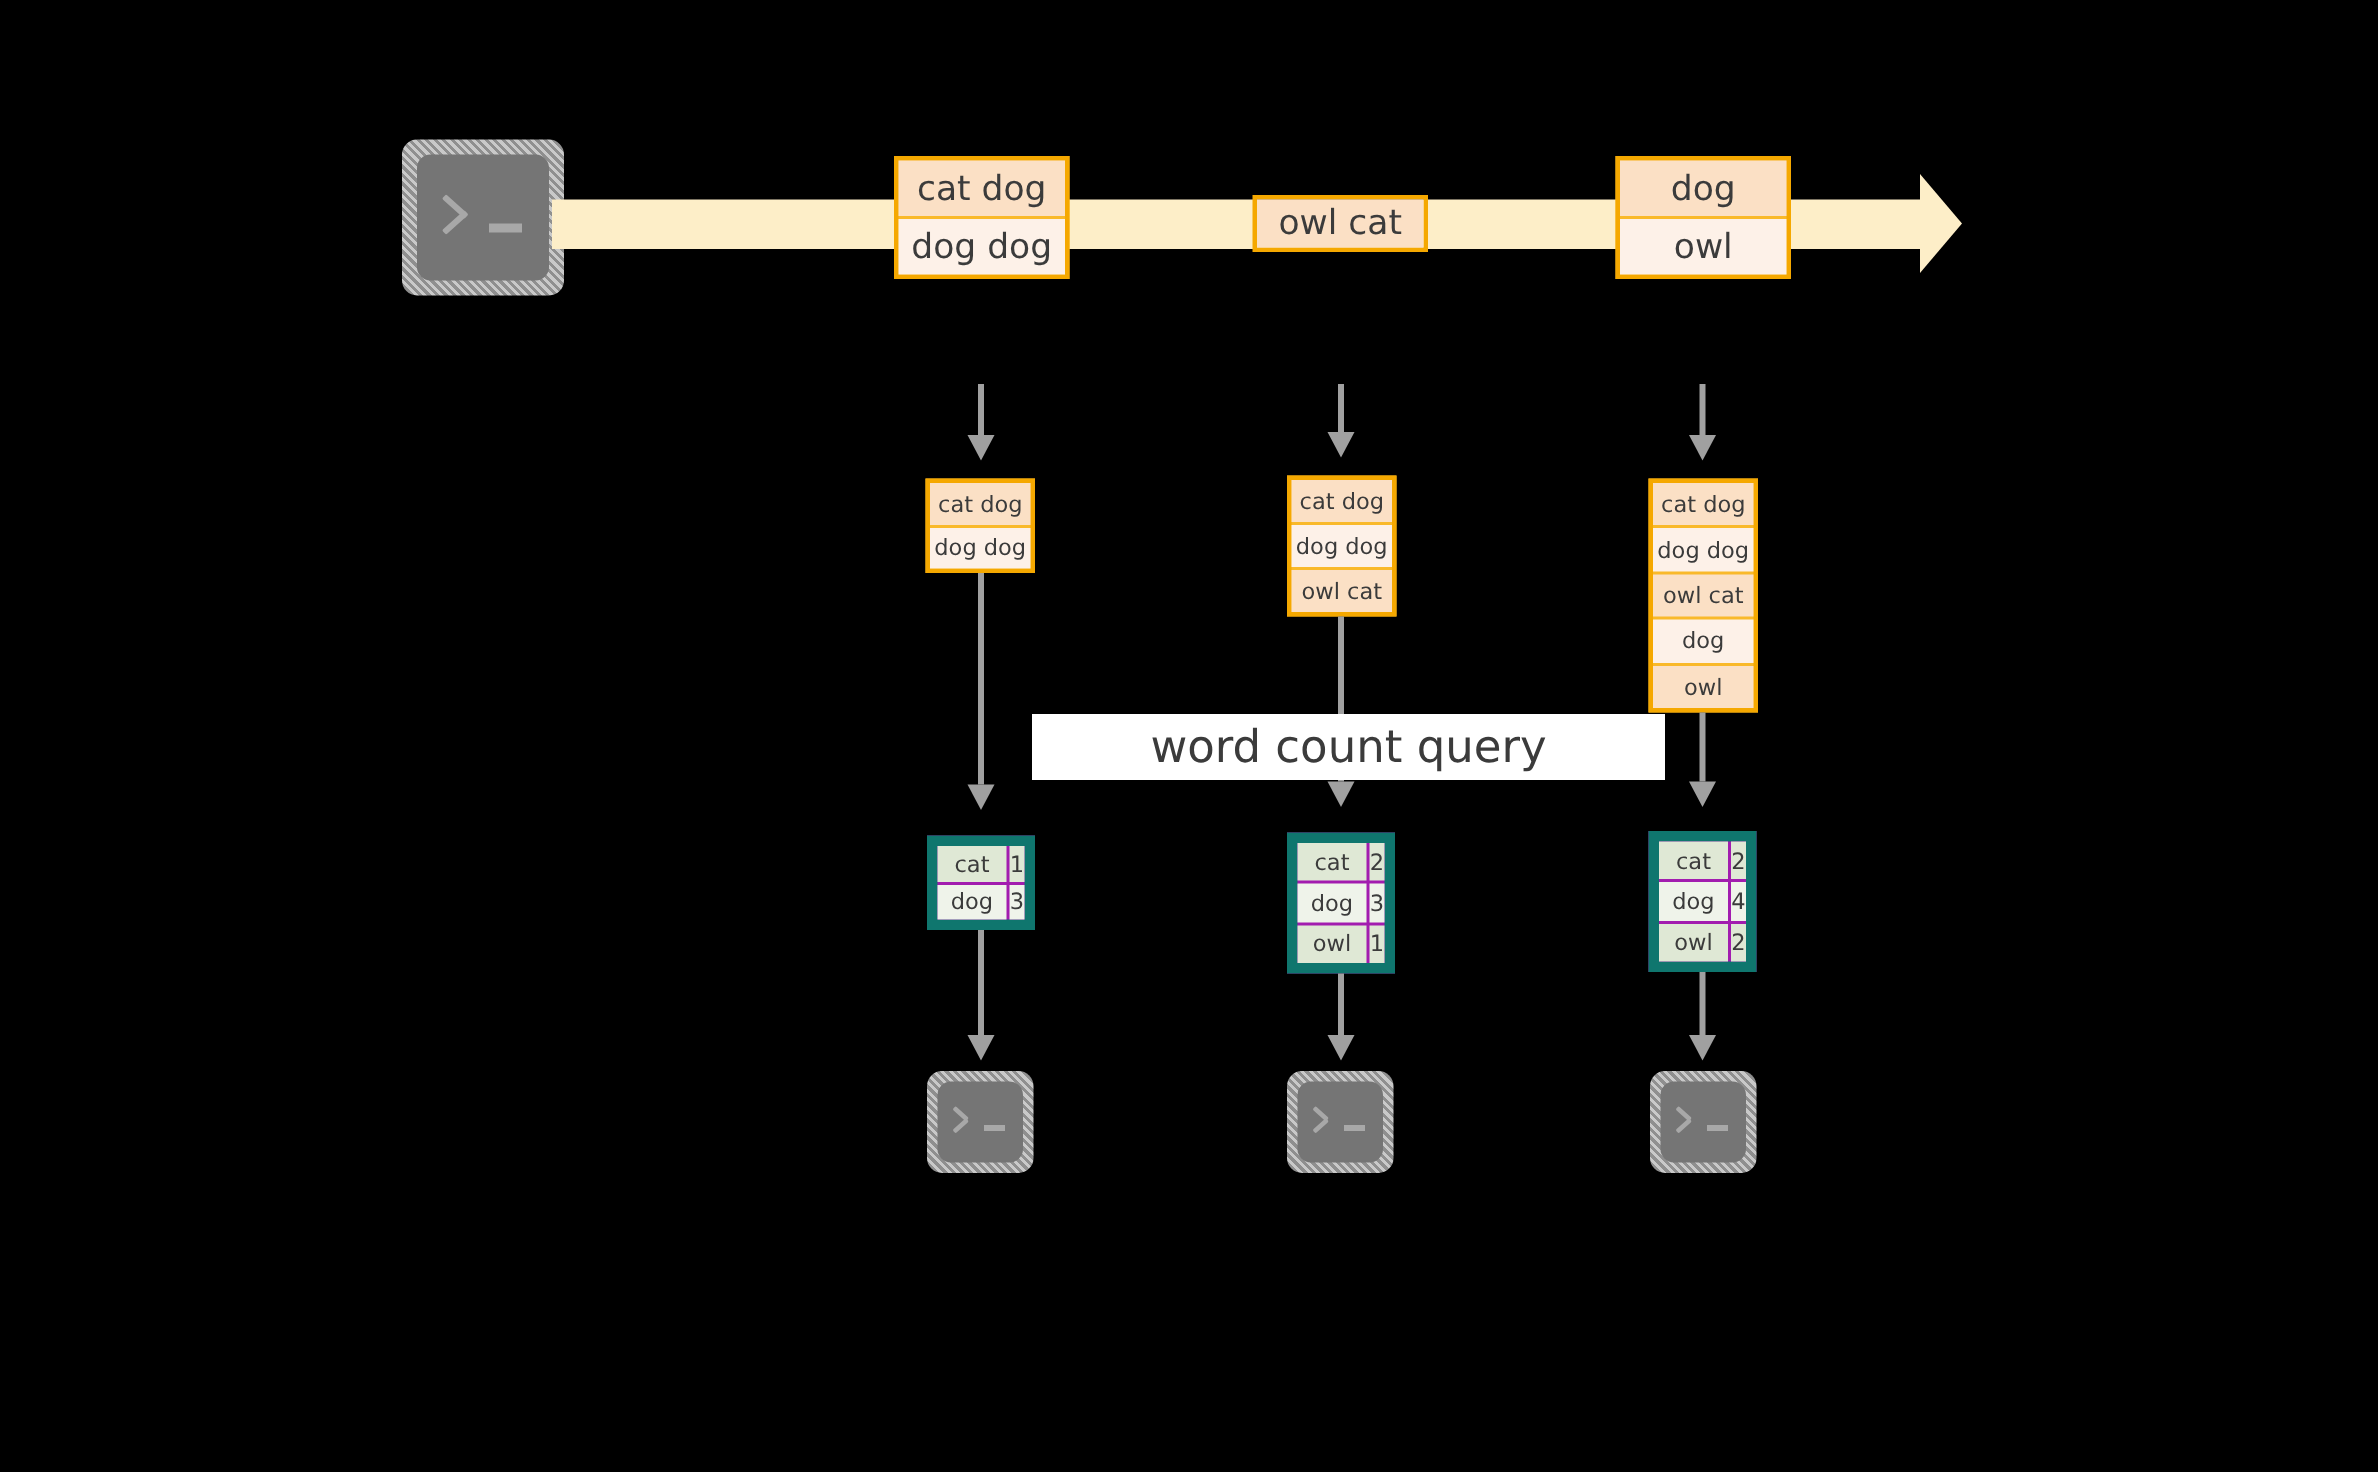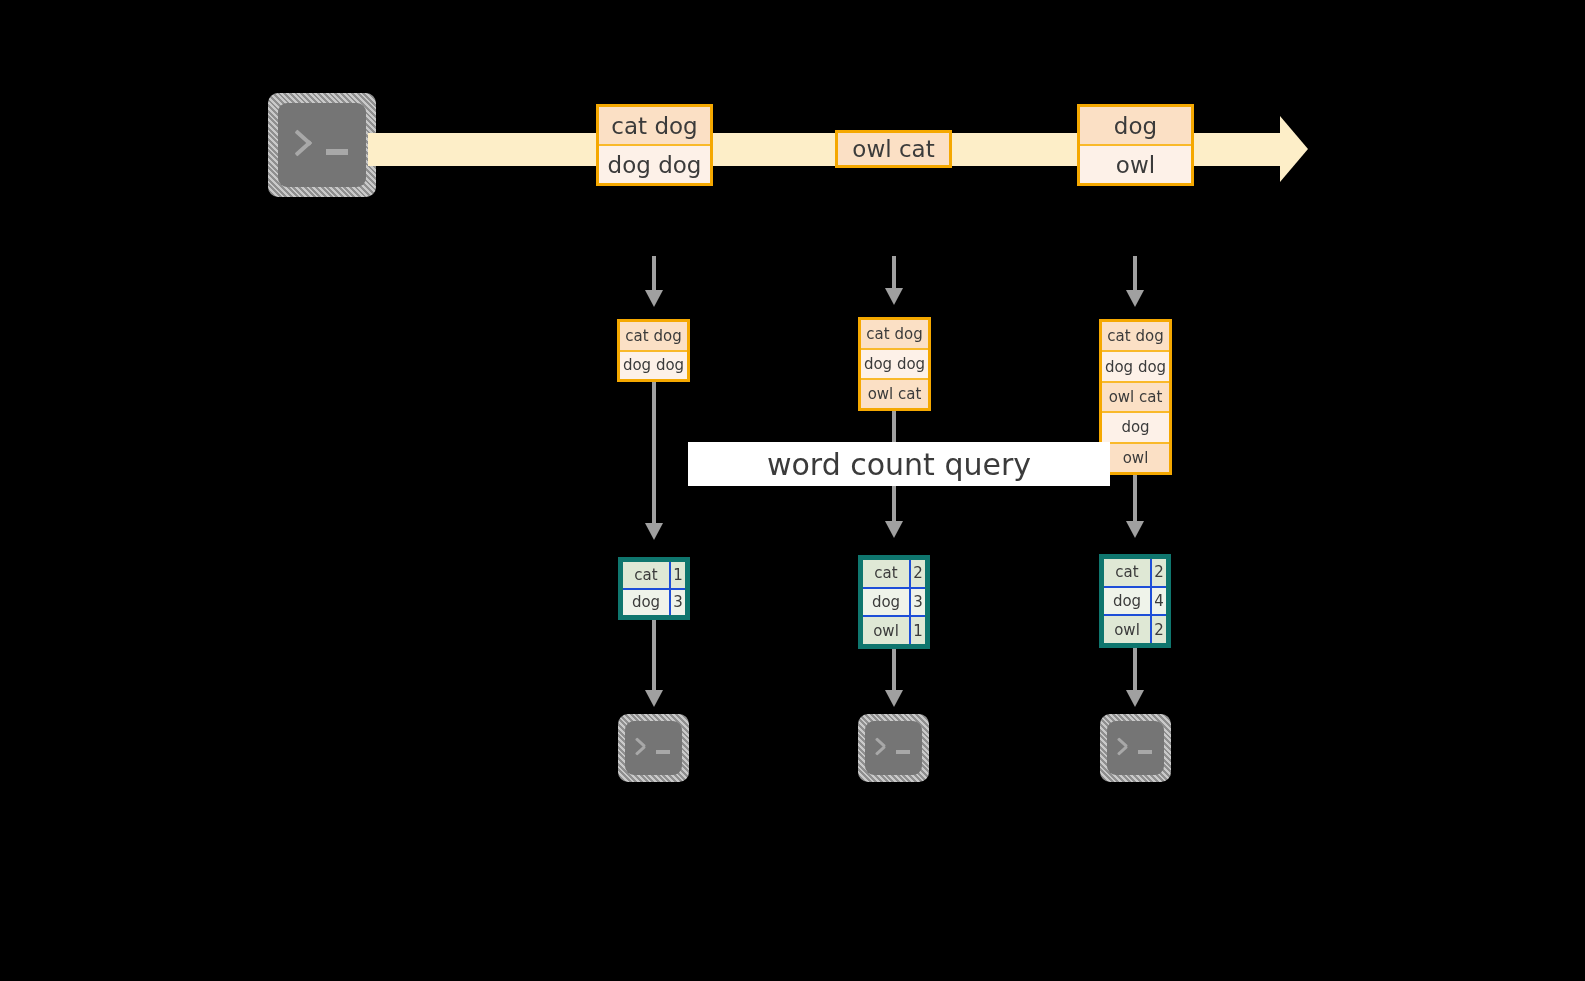--- a/index.html
+++ b/index.html
@@ -91,22 +91,22 @@
     margin-top: 2px;
   }
 
   .rec.big .row { font-size: 23px; }
   .rec.small .row { font-size: 15px; }
 
   
   .res {
     position: absolute;
     box-sizing: border-box;
-    border: 5px solid #0f766e;
-    background: #1d4ed8;
+    border: 7px solid #0f766e;
+    background: #a21caf;
     display: flex;
     flex-direction: column;
   }
   .res .rrow {
     flex: 1 1 auto;
     display: flex;
   }
   .res .rrow + .rrow { margin-top: 2px; }
   .res .cell {
     box-sizing: border-box;
@@ -312,15 +312,15 @@
   <div class="term" style="left:1100px; top:714px; width:71px; height:68px;">
     <div class="hatch"></div>
     <div class="face" style="left:7px; top:7px; right:7px; bottom:7px;"></div>
     <div class="chev" style="left:18px; top:21px; width:14px; height:20px;">
         <span style="position: absolute; background: rgb(168, 168, 168); border-radius: 1px; height: 3px; width: 12px; left: 0px; top: 2px; transform: rotate(42deg); transform-origin: 0% 50%;"></span>
         <span style="position: absolute; background: rgb(168, 168, 168); border-radius: 1px; height: 3px; width: 12px; left: 0px; top: 18px; transform: rotate(-42deg); transform-origin: 0% 50%;"></span>
       </div>
     <div class="dash" style="left:38px; top:36px; width:14px; height:4px;"></div>
   </div>
 
-  <div class="banner" style="left:688px; top:442px; width:422px; height:44px;">word count query</div>
+  <div class="banner" style="left:688px; top:476px; width:422px; height:44px;">word count query</div>
 
 </div>
 
 </body></html>

